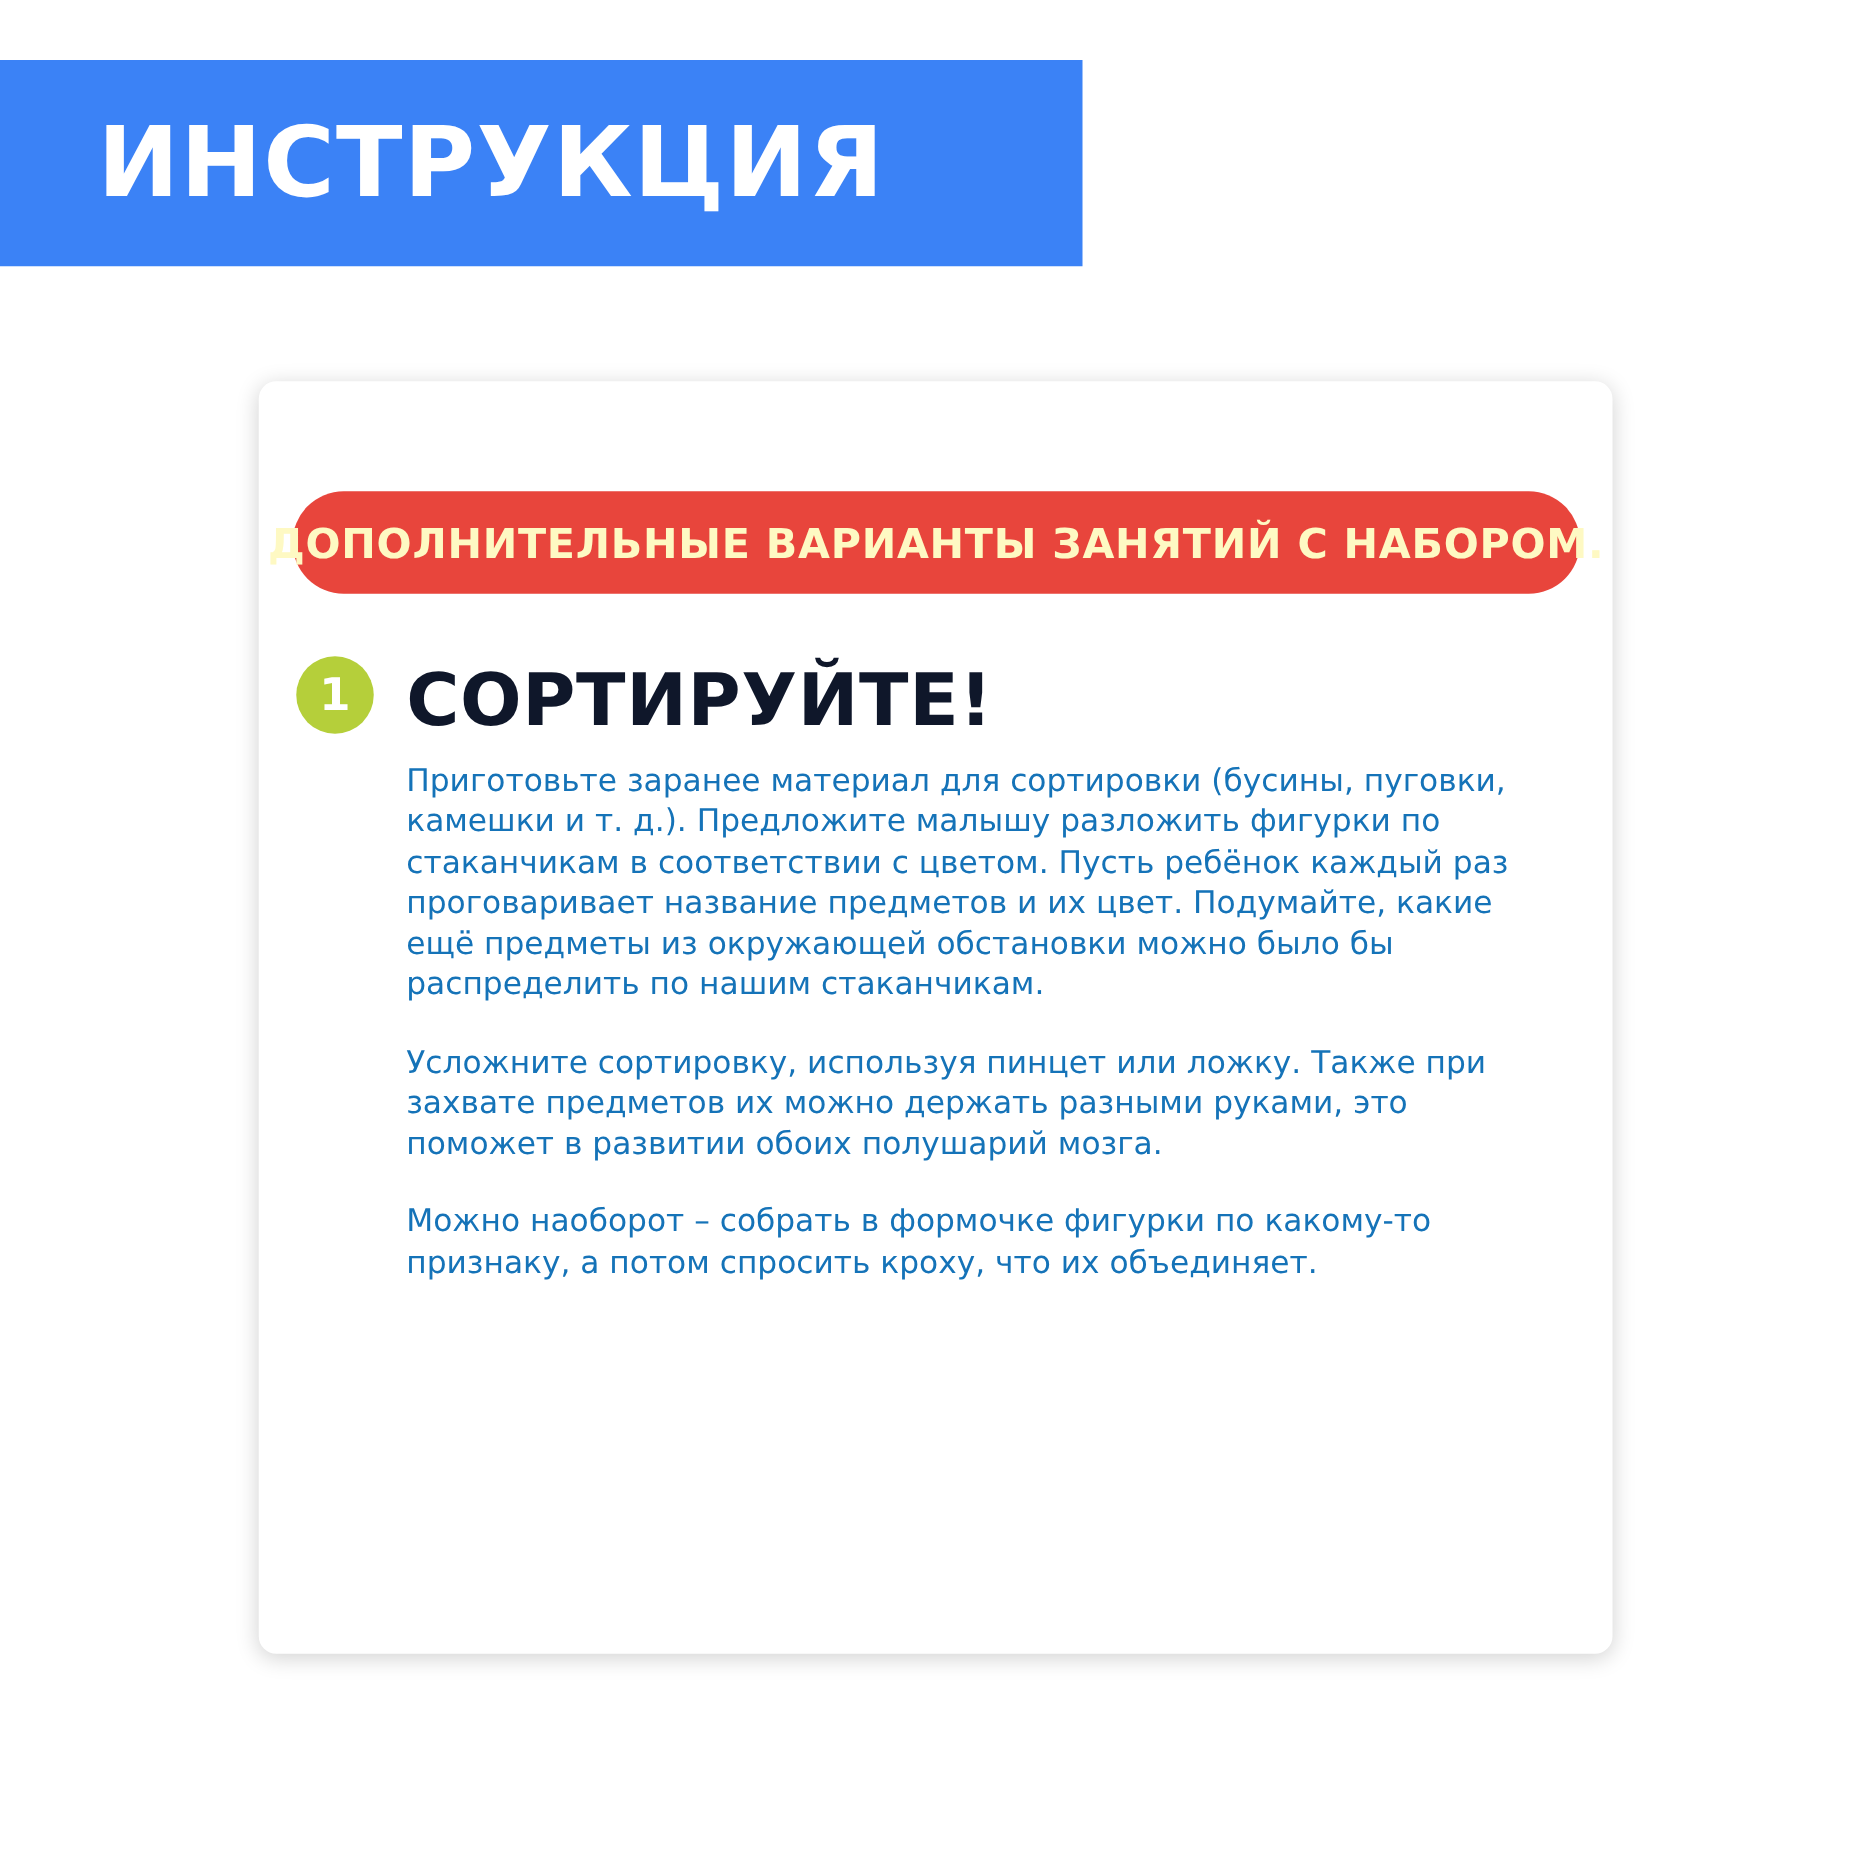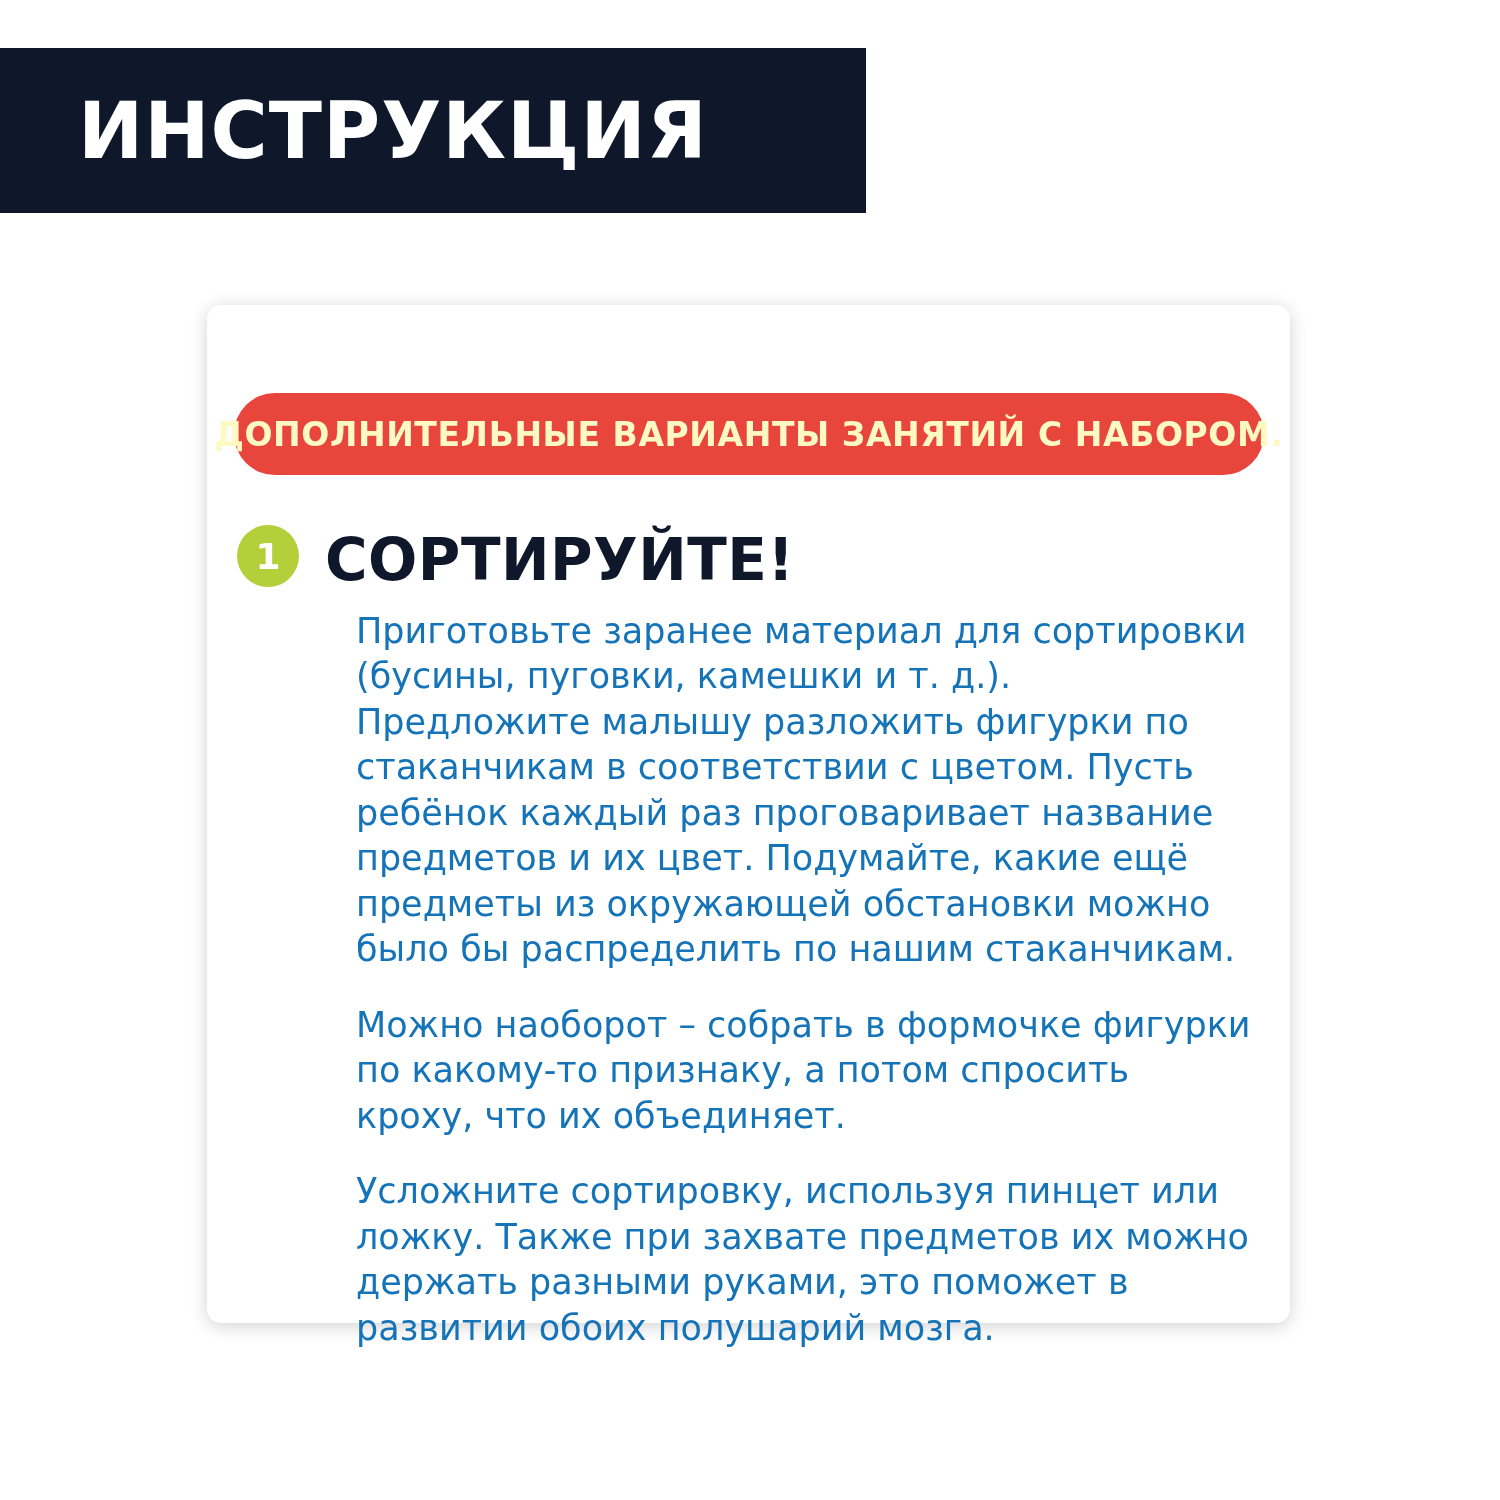--- a/index.html
+++ b/index.html
@@ -15,21 +15,21 @@
     overflow: hidden;
   }
 
   
   .header-banner {
     position: absolute;
     left: 0;
     top: 48px;
     width: 866px;
     height: 165px;
-    background: #0f172a;
+    background: #3b82f6;
     display: flex;
     align-items: center;
   }
   .header-title {
     color: #ffffff;
     font-family: "DejaVu Sans", "Liberation Sans", sans-serif;
     font-weight: bold;
     font-size: 78px;
     letter-spacing: 1px;
     line-height: 1;
@@ -102,24 +102,24 @@
   .section-title {
     color: #0f172a;
     font-size: 58px;
     font-weight: bold;
     letter-spacing: 0.5px;
     line-height: 1.1;
     padding-top: 6px;
   }
 
   .body-text {
-    margin-left: 119px;
+    margin-left: 88px;
     margin-top: 16px;
     color: #1573b8;
-    font-size: 35px;
+    font-size: 25px;
     line-height: 1.30;
     max-width: 900px;
   }
   .body-text p {
     margin: 0 0 30px 0;
     white-space: pre-line;
   }
   .body-text p:last-child {
     margin-bottom: 0;
   }
@@ -138,18 +138,18 @@
   </div>
 
   <div class="section">
     <div class="section-head">
       <div class="badge">1</div>
       <div class="section-title">СОРТИРУЙТЕ!</div>
     </div>
 
     <div class="body-text">
       <p>Приготовьте заранее материал для сортировки (бусины, пуговки, камешки и т. д.). Предложите малышу разложить фигурки по стаканчикам в соответствии с цветом. Пусть ребёнок каждый раз проговаривает название предметов и их цвет. Подумайте, какие ещё предметы из окружающей обстановки можно было бы распределить по нашим стаканчикам.</p>
+      <p>Усложните сортировку, используя пинцет или ложку. Также при захвате предметов их можно держать разными руками, это поможет в развитии обоих полушарий мозга.</p>
       <p>Можно наоборот – собрать в формочке фигурки по какому-то признаку, а потом спросить кроху, что их объединяет.</p>
-      <p>Усложните сортировку, используя пинцет или ложку. Также при захвате предметов их можно держать разными руками, это поможет в развитии обоих полушарий мозга.</p>
     </div>
   </div>
 
 </div>
 
 </body></html>

